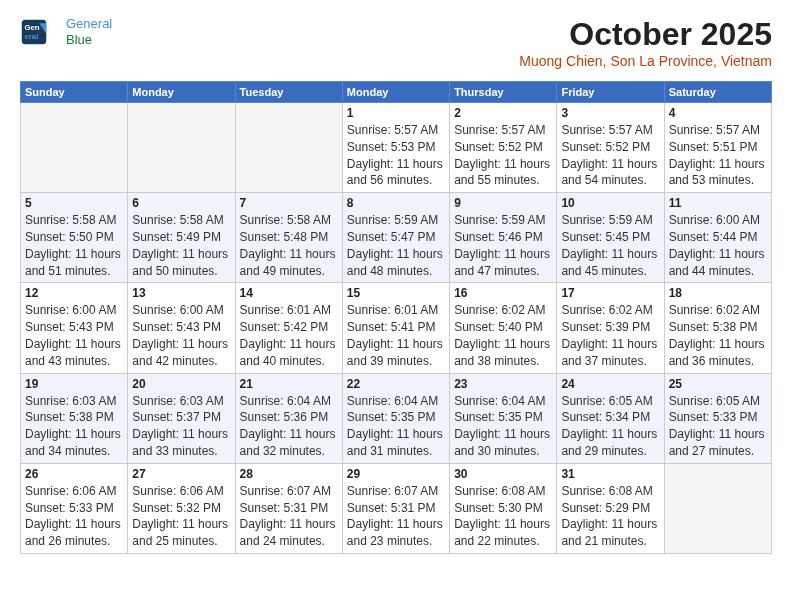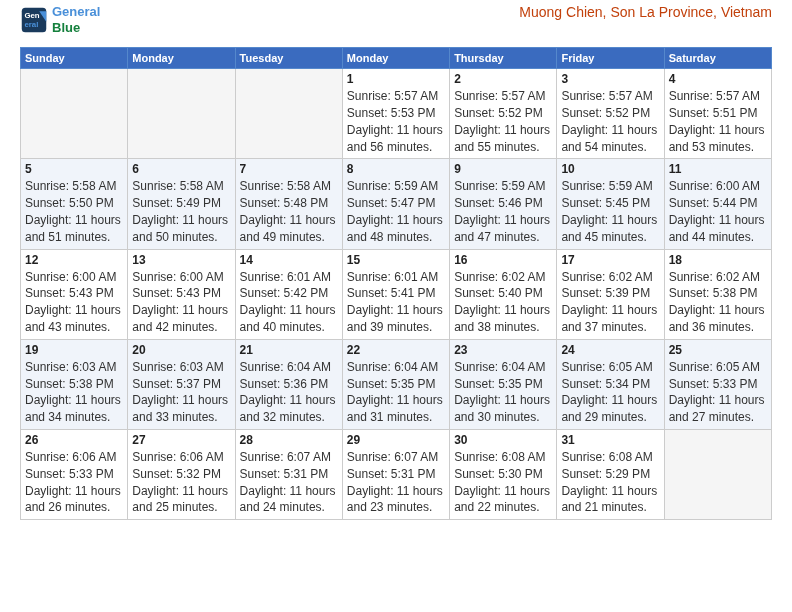--- a/index.html
+++ b/index.html
@@ -6,39 +6,40 @@
     body {
       font-family: Arial, sans-serif;
       background: #fff;
       width: 792px;
       height: 612px;
       overflow: hidden;
     }
     .page {
       width: 792px;
       height: 612px;
-      padding: 4px 20px 10px 20px;
+      padding: 16px 20px 10px 20px;
       background: #fff;
     }
     .header {
       display: flex;
       justify-content: space-between;
       align-items: flex-start;
       margin-bottom: 8px;
     }
     .logo {
       display: flex;
       align-items: center;
       gap: 4px;
     }
     .logo-text {
       font-size: 13px;
-      font-weight: bold;
+      font-weight: normal;
       color: #1a3a5c;
       line-height: 1.2;
+      margin-left: 14px;
     }
     .logo-text span {
       color: #4a90d9;
     }
     .logo-icon {
       width: 28px;
       height: 28px;
     }
     .title-block {
       text-align: right;
@@ -106,20 +107,21 @@
         <text x="5" y="14" font-size="9" font-weight="bold" fill="white" font-family="Arial">Gen</text>
         <text x="5" y="24" font-size="9" font-weight="bold" fill="#4a90d9" font-family="Arial">eral</text>
         <polygon points="22,6 30,6 30,18" fill="#4a90d9"></polygon>
       </svg>
       <div class="logo-text">
         <div><span>General</span></div>
         <div><span style="color:#15803d">Blue</span></div>
       </div>
     </div>
     <div class="title-block">
+      <div class="month-title">October 2025</div>
       <div class="subtitle">Muong Chien, Son La Province, Vietnam</div>
     </div>
   </div>
 
   <table class="calendar">
     <thead>
       <tr>
         <th>Sunday</th>
         <th>Monday</th>
         <th>Tuesday</th>

